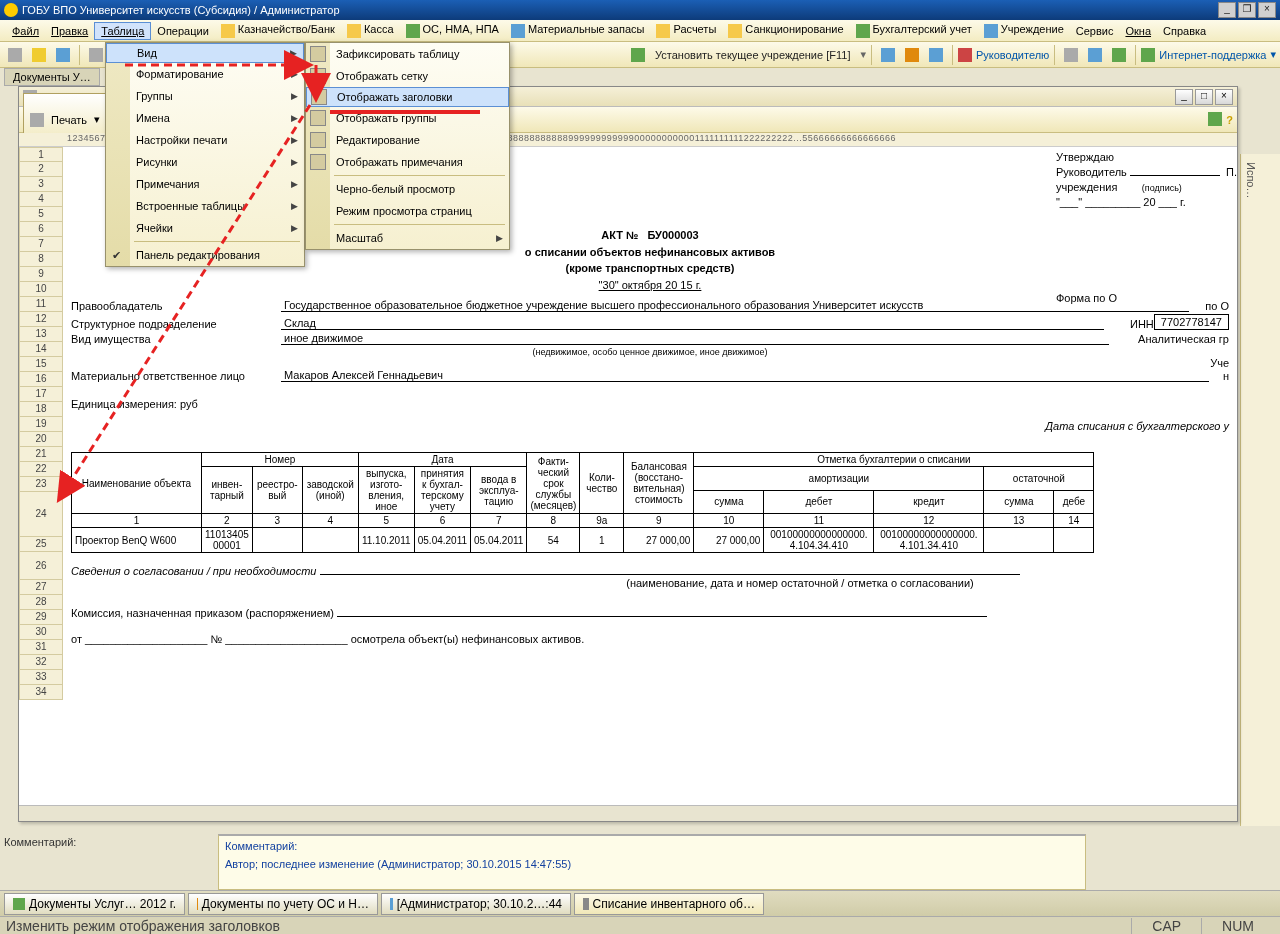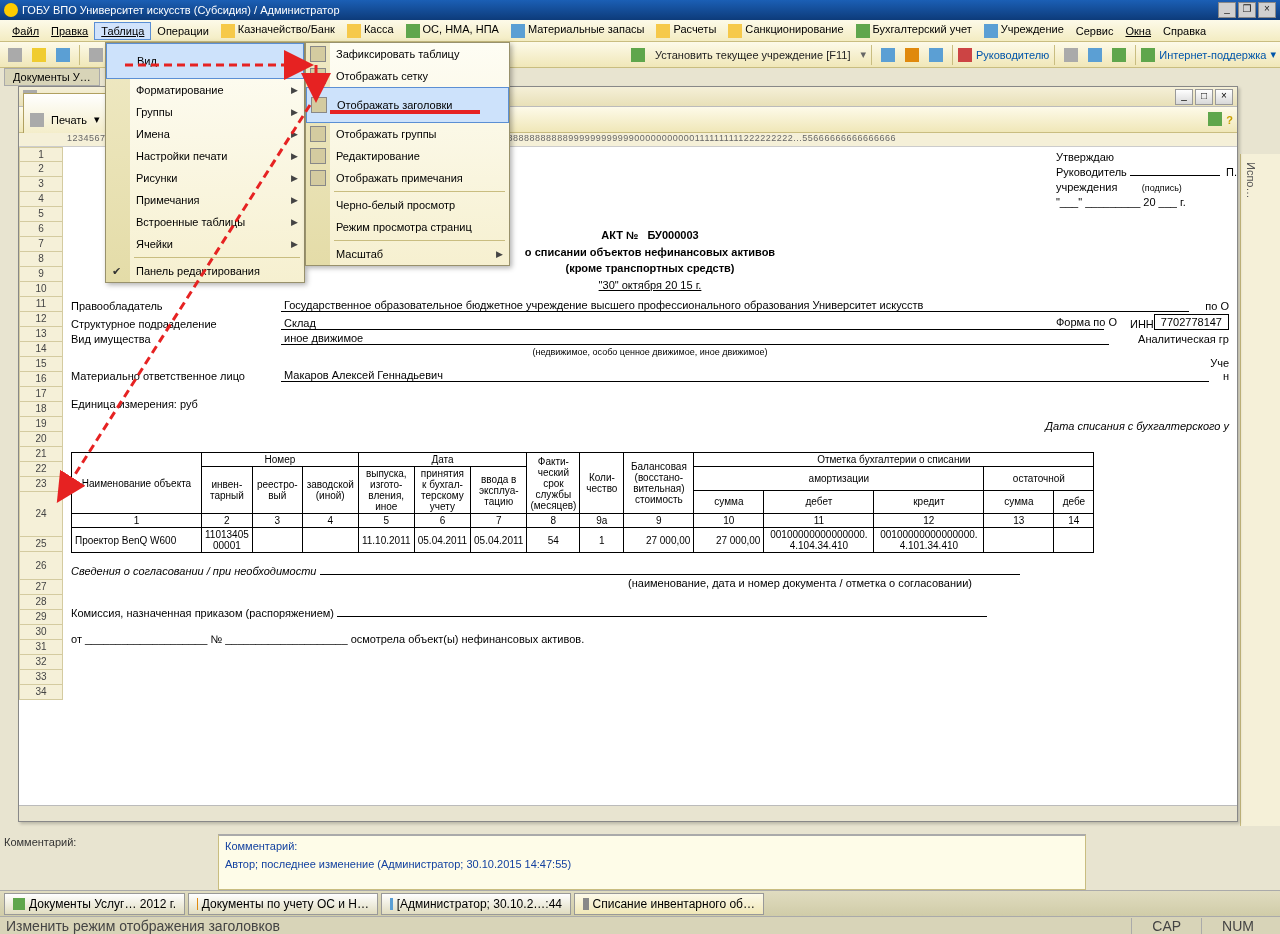--- a/index.html
+++ b/index.html
@@ -57,21 +57,21 @@
 .taskbar .tab .ic { width: 12px; height: 12px; background: #5fa64c; }
 .taskbar .tab.active { background: linear-gradient(#fdfae9,#f0e7b8); }
 .statusbar { position: absolute; bottom: 0; left: 0; right: 0; height: 18px; background: #d8d4b8; border-top: 1px solid #aaa; display: flex; align-items: center; padding: 0 6px; font-size: 14px; color: #444; }
 .statusbar .spacer { flex: 1; }
 .statusbar .cell { border-left: 1px solid #aaa; padding: 0 20px; }
 .comment-label { position: absolute; bottom: 42px; left: 4px; font-size: 11px; color: #333; }
 
 .menu-pop { position: absolute; background: linear-gradient(#fefdf4,#f6f0d0); border: 1px solid #98916c; box-shadow: 2px 2px 5px rgba(0,0,0,0.3); font-size: 11px; z-index: 100; }
 .menu-pop .strip { position: absolute; left: 0; top: 0; bottom: 0; width: 24px; background: linear-gradient(#efe9c4,#e4dca8); }
 .menu-pop .mrow { position: relative; height: 22px; display: flex; align-items: center; padding-left: 30px; padding-right: 20px; cursor: pointer; }
-.menu-pop .mrow.highlight { background: #cde2fb; border: 1px solid #5b8fd4; height: 36px; }
+.menu-pop .mrow.highlight { background: #cde2fb; border: 1px solid #5b8fd4; height: 20px; }
 .menu-pop .mrow .arrow { position: absolute; right: 6px; font-size: 9px; color: #444; }
 .menu-pop .mrow .check { position: absolute; left: 6px; color: #333; }
 .menu-pop .mrow .micon { position: absolute; left: 4px; width: 16px; height: 16px; }
 .menu-pop .sep-row { height: 1px; background: #c9bd80; margin: 2px 4px 2px 28px; }
 
 .arrow-svg { position: absolute; top: 0; left: 0; pointer-events: none; z-index: 200; }
 
 .sq { width: 14px; height: 14px; display: inline-block; }
 .sq.gr { background: #5fa64c; } .sq.bl { background: #5b9fd4; } .sq.or { background: #e0890d; } .sq.rd { background: #c44; } .sq.yl { background: #f0cc30; }
 .sq.gy { background: #aaa; }
@@ -220,21 +220,21 @@
           <div>32</div>
           <div>33</div>
           <div>34</div>
       </div>
       <div class="sheet">
         <div class="right-top">
           <div class="line">Утверждаю</div>
           <div class="line"><span>Руководитель</span> <span class="uline"></span>&nbsp;&nbsp;<span>П.</span></div>
           <div class="line"><span>учреждения</span>&nbsp;&nbsp;&nbsp;&nbsp;&nbsp;&nbsp;&nbsp;&nbsp;<span style="font-size:9px">(подпись)</span></div>
           <div class="line">"___" _________ <span>20 ___ г.</span></div>
-          <div class="line" style="margin-top:108px">Форма по О</div>
+          <div class="line" style="margin-top:84px">Форма по О</div>
         </div>
 
         <div class="act-header">
           <div><span>АКТ №</span>&nbsp;&nbsp;&nbsp;<span>БУ000003</span></div>
           <div>о списании объектов нефинансовых активов</div>
           <div>(кроме транспортных средств)</div>
           <div style="font-weight:normal;text-decoration:underline">"30" октября        20 15    г.</div>
         </div>
 
         <div class="act-fields">
@@ -327,21 +327,21 @@
             <td>00100000000000000. 4.101.34.410</td>
             <td></td>
             <td></td>
           </tr>
         </tbody>
           </table>
 
         <div class="footer-text">
           <span>Сведения о согласовании / при необходимости</span> <span style="display:inline-block;border-bottom:1px solid #000;width:700px"></span>
         </div>
-        <div class="hint" style="text-align:center;margin-left:300px">(наименование, дата и номер документа / отметка о согласовании)</div>
+        <div class="hint" style="text-align:center;margin-left:300px">(наименование, дата и номер остаточной / отметка о согласовании)</div>
         <div style="margin-top:18px">
           <span>Комиссия, назначенная приказом (распоряжением)</span> <span style="display:inline-block;border-bottom:1px solid #000;width:650px"></span>
         </div>
         <div style="margin-top:14px">от ____________________  № ____________________   осмотрела объект(ы) нефинансовых активов.</div>
       </div>
     </div>
     <div class="scroll-h"></div>
   </div>
 
   <div class="comment-panel">

